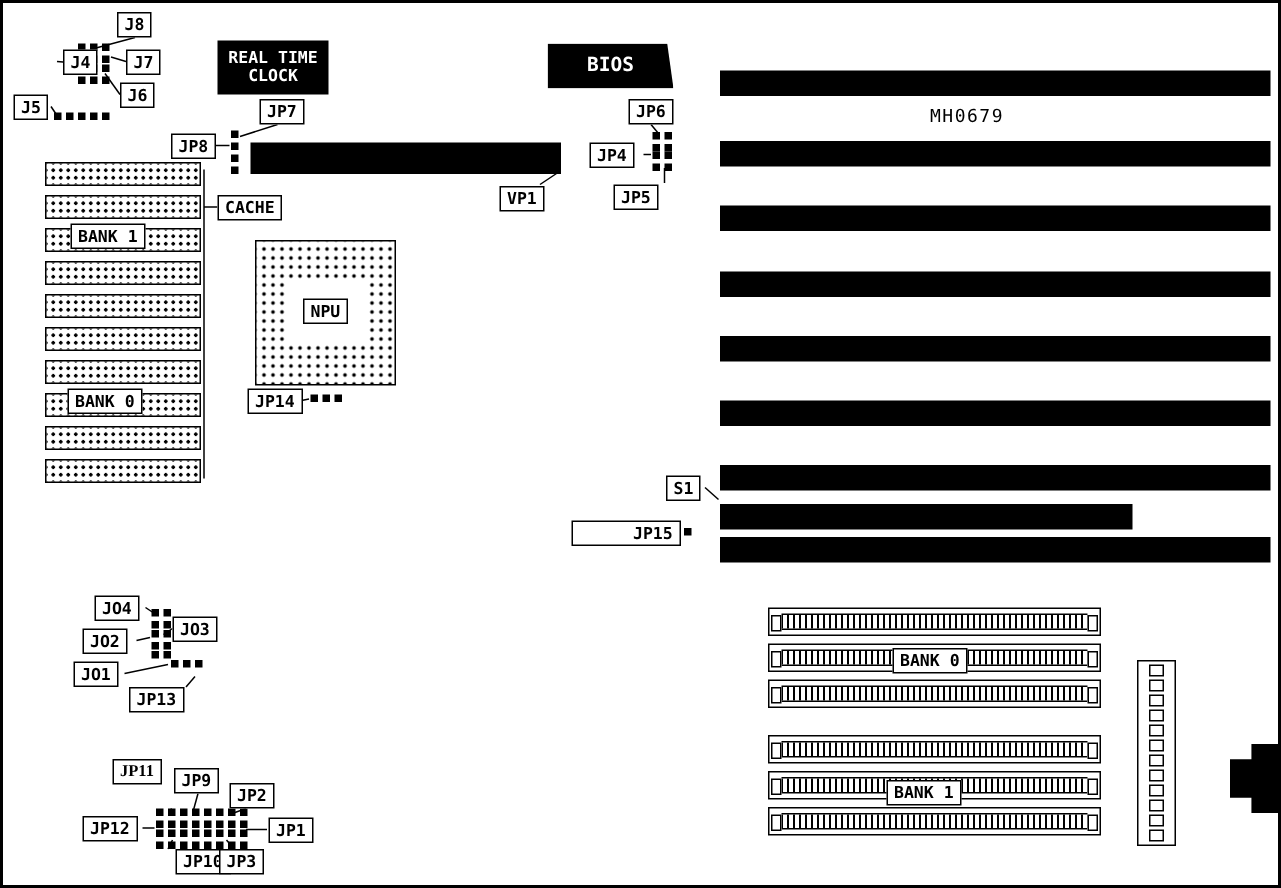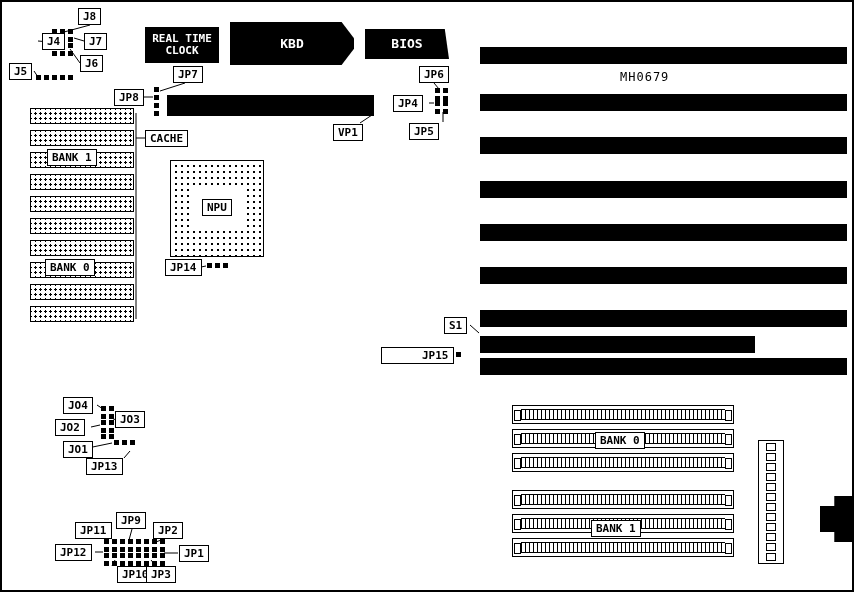--- a/index.html
+++ b/index.html
@@ -98,23 +98,20 @@
       <line x1="176" y1="551" x2="162" y2="551"></line>
       <line x1="110" y1="564" x2="113" y2="558"></line>
       <line x1="154" y1="564" x2="149" y2="558"></line>
     </svg>
 
   <div class="blackbox rtc">
     <div>REAL TIME</div>
     <div>CLOCK</div>
   </div>
 
-  <div class="blackbox kbd">
-    <span>KBD</span>
-  </div>
 
   <div class="blackbox bios">
     <span>BIOS</span>
   </div>
 
   <div class="slot topbar"></div>
 
   <div class="partnum">MH0679</div>
 
   <div class="npu-socket">
@@ -155,24 +152,24 @@
     <div class="callout" style="left: 143px; top: 128px;">CACHE</div>
     <div class="callout" style="left: 45px; top: 147px;">BANK 1</div>
     <div class="callout" style="left: 43px; top: 257px;">BANK 0</div>
     <div class="callout" style="left: 200px; top: 197px;">NPU</div>
     <div class="callout" style="left: 163px; top: 257px;">JP14</div>
     <div class="callout" style="left: 442px; top: 315px;">S1</div>
     <div class="callout" style="left: 379px; top: 345px; padding-left: 40px;">JP15</div>
     <div class="callout" style="left: 61px; top: 395px;">JO4</div>
     <div class="callout" style="left: 113px; top: 409px;">JO3</div>
     <div class="callout" style="left: 53px; top: 417px;">JO2</div>
-    <div class="callout" style="left: 47px; top: 439px; margin-left: 14px;">JO1</div>
+    <div class="callout" style="left: 47px; top: 439px;">JO1</div>
     <div class="callout" style="left: 84px; top: 456px;">JP13</div>
     <div class="callout" style="left: 114px; top: 510px;">JP9</div>
-    <div class="callout" style="left: 73px; top: 520px;">JP11</div>
+    <div class="callout" style="left: 73px; top: 504px; font-family: Liberation Serif, serif;">JP11</div>
     <div class="callout" style="left: 151px; top: 520px;">JP2</div>
     <div class="callout" style="left: 53px; top: 542px;">JP12</div>
     <div class="callout" style="left: 177px; top: 543px;">JP1</div>
     <div class="callout" style="left: 83px; top: 564px; margin-left: 32px;">JP10</div>
     <div class="callout" style="left: 144px; top: 564px;">JP3</div>
     <div class="callout" style="left: 593px; top: 430px;">BANK 0</div>
     <div class="callout" style="left: 589px; top: 518px;">BANK 1</div>
     <div class="slot" style="left: 478px; top: 45px; width: 367px; height: 17px;"></div>
     <div class="slot" style="left: 478px; top: 92px; width: 367px; height: 17px;"></div>
     <div class="slot" style="left: 478px; top: 135px; width: 367px; height: 17px;"></div>

